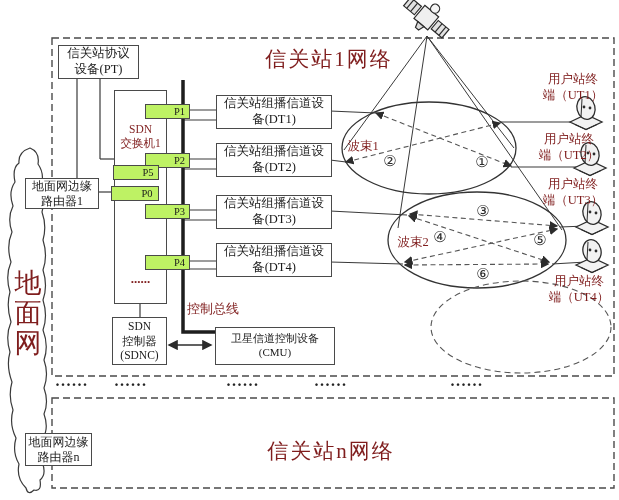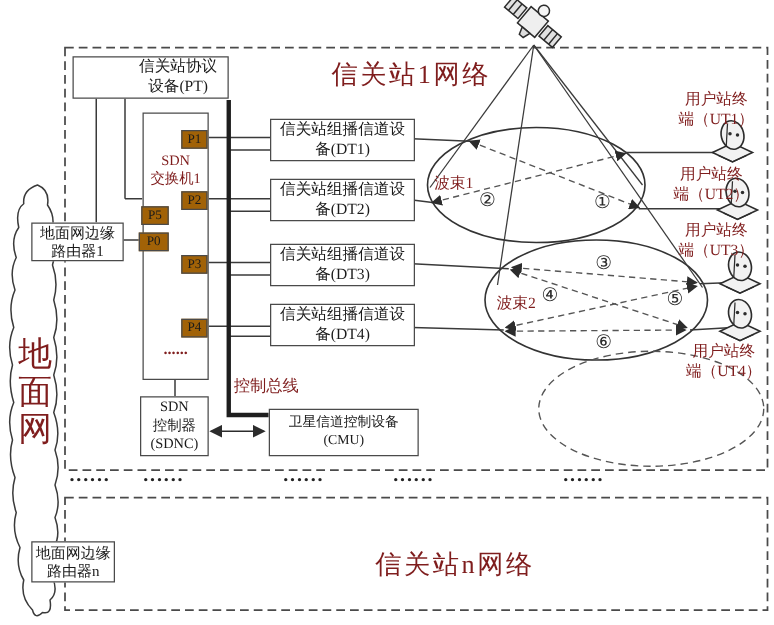--- a/index.html
+++ b/index.html
@@ -6,22 +6,22 @@
   #stage{
     position:relative;width:619px;height:500px;background:#fff;overflow:hidden;
     font-family:"Liberation Serif","DejaVu Serif",serif;color:#1a1a1a;
   }
   #diagram-svg{position:absolute;left:0;top:0;z-index:1;}
   .lbl{position:absolute;z-index:3;white-space:pre-line;line-height:1.25;
        text-align:center;color:#7f1d1d;}
   .box{position:absolute;z-index:2;background:#fff;border:1.5px solid #4a4a4a;
        display:flex;align-items:center;justify-content:center;text-align:center;
        white-space:pre-line;line-height:1.25;font-size:12.5px;}
-  .port{position:absolute;z-index:4;background:#a16207;border:1.2px solid #4a4a4a;
-        display:flex;align-items:center;justify-content:center;font-size:10.5px;}
+  .port{position:absolute;z-index:4;background:#bef264;border:1.2px solid #4a4a4a;
+        display:flex;align-items:center;justify-content:center;font-size:10.5px;padding-left:24px;}
   .title{font-size:21px;letter-spacing:2px;}
   .circnum{font-size:15px;color:#2c2c2c;}
   .dots{font-size:16px;font-weight:bold;letter-spacing:1.5px;color:#222;}
   .beamlbl{font-size:12.5px;}
   .cloudlbl{font-size:27px;line-height:1.12;letter-spacing:0;}
 </style>
 </head>
 <body>
 
 <div id="stage">
@@ -133,27 +133,27 @@
         <path d="M5,26.5 L16,31.5 L27,26.5" fill="none" stroke-width="1"></path>
         <ellipse cx="16" cy="10" rx="9" ry="11.5" stroke-width="1.3" transform="rotate(-14 16 10)"></ellipse>
         <line x1="12" y1="1" x2="11" y2="19" stroke-width="1"></line>
         <circle cx="14" cy="9" r="1.4" fill="#2c2c2c" stroke="none"></circle>
         <circle cx="20" cy="10" r="1.4" fill="#2c2c2c" stroke="none"></circle>
       </g>
     </g>
   </svg>
 
   <div class="lbl title" style="left:264px;top:46px;width:130px;">信关站1网络</div>
-  <div class="lbl title" style="left:266px;top:438px;width:130px;margin-left:33px;">信关站n网络</div>
+  <div class="lbl title" style="left:266px;top:438px;width:130px;">信关站n网络</div>
 
   <div class="lbl cloudlbl" style="left:13px;top:268px;width:30px;">地
 面
 网</div>
 
-  <div class="box" style="left:58px;top:45px;width:79px;height:32px;padding-left:44px;">信关站协议
+  <div class="box" style="left:58px;top:45px;width:79px;height:32px;">信关站协议
 设备(PT)</div>
   <div class="box" style="left:25px;top:178px;width:72px;height:29px;font-size:12px;">地面网边缘
 路由器1</div>
   <div class="box" style="left:25px;top:433px;width:65px;height:31px;font-size:12px;">地面网边缘
 路由器n</div>
 
   <div class="box" style="left:114px;top:90px;width:51px;height:212px;"></div>
   <div class="lbl" style="left:114px;top:122px;width:53px;font-size:11.5px;z-index:3;">SDN
 交换机1</div>
   <div class="lbl" style="left:114px;top:271px;width:53px;font-size:13px;font-weight:bold;z-index:3;">......</div>

